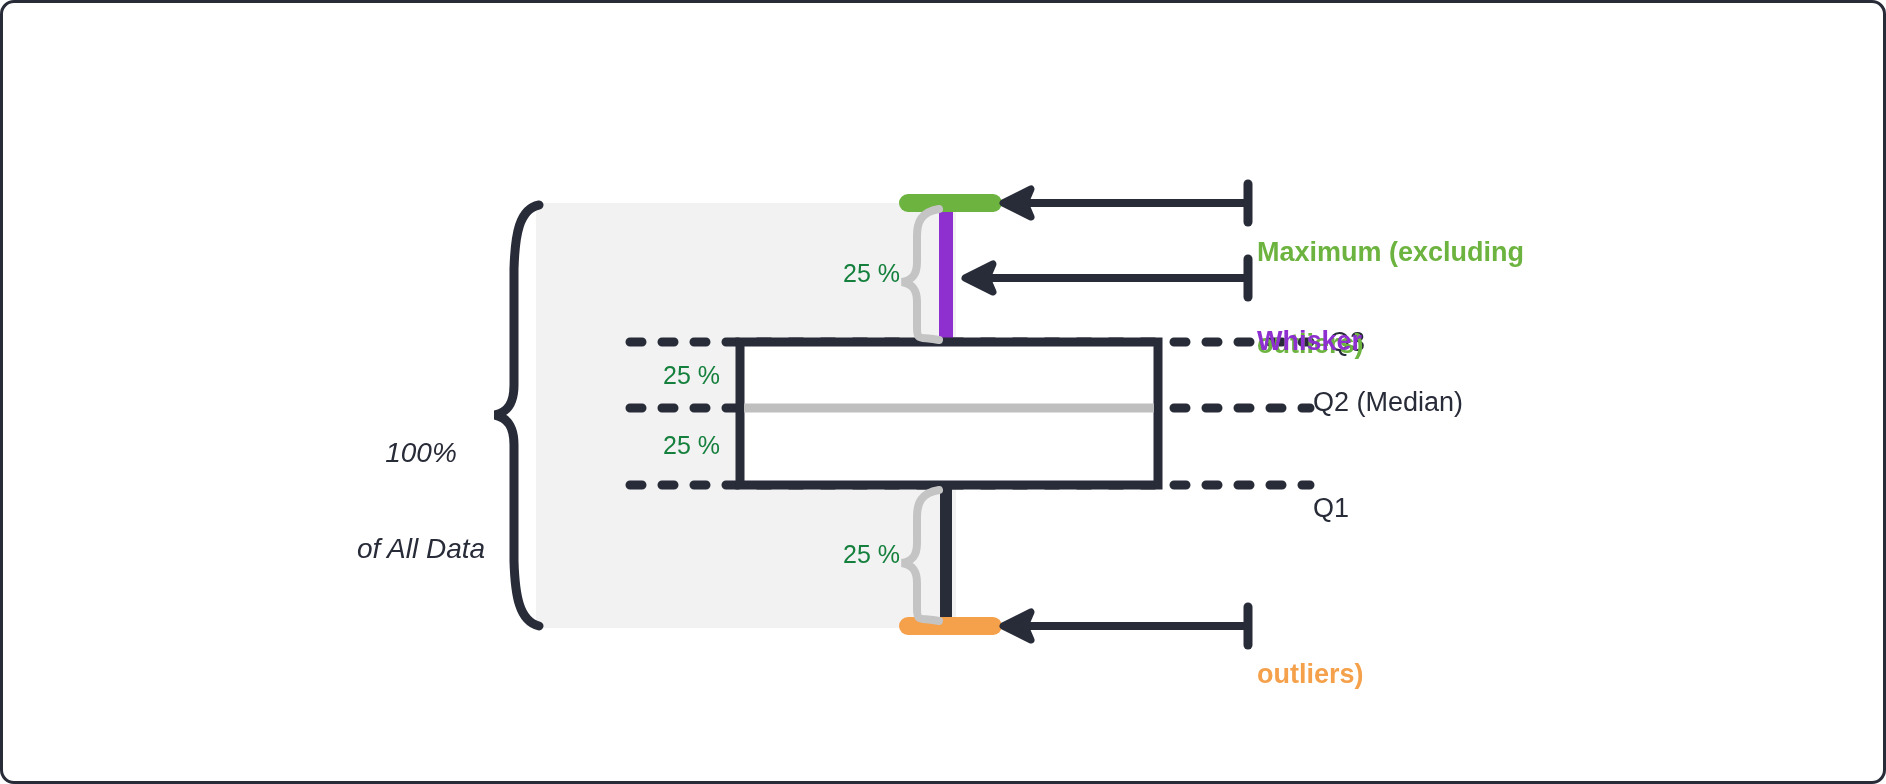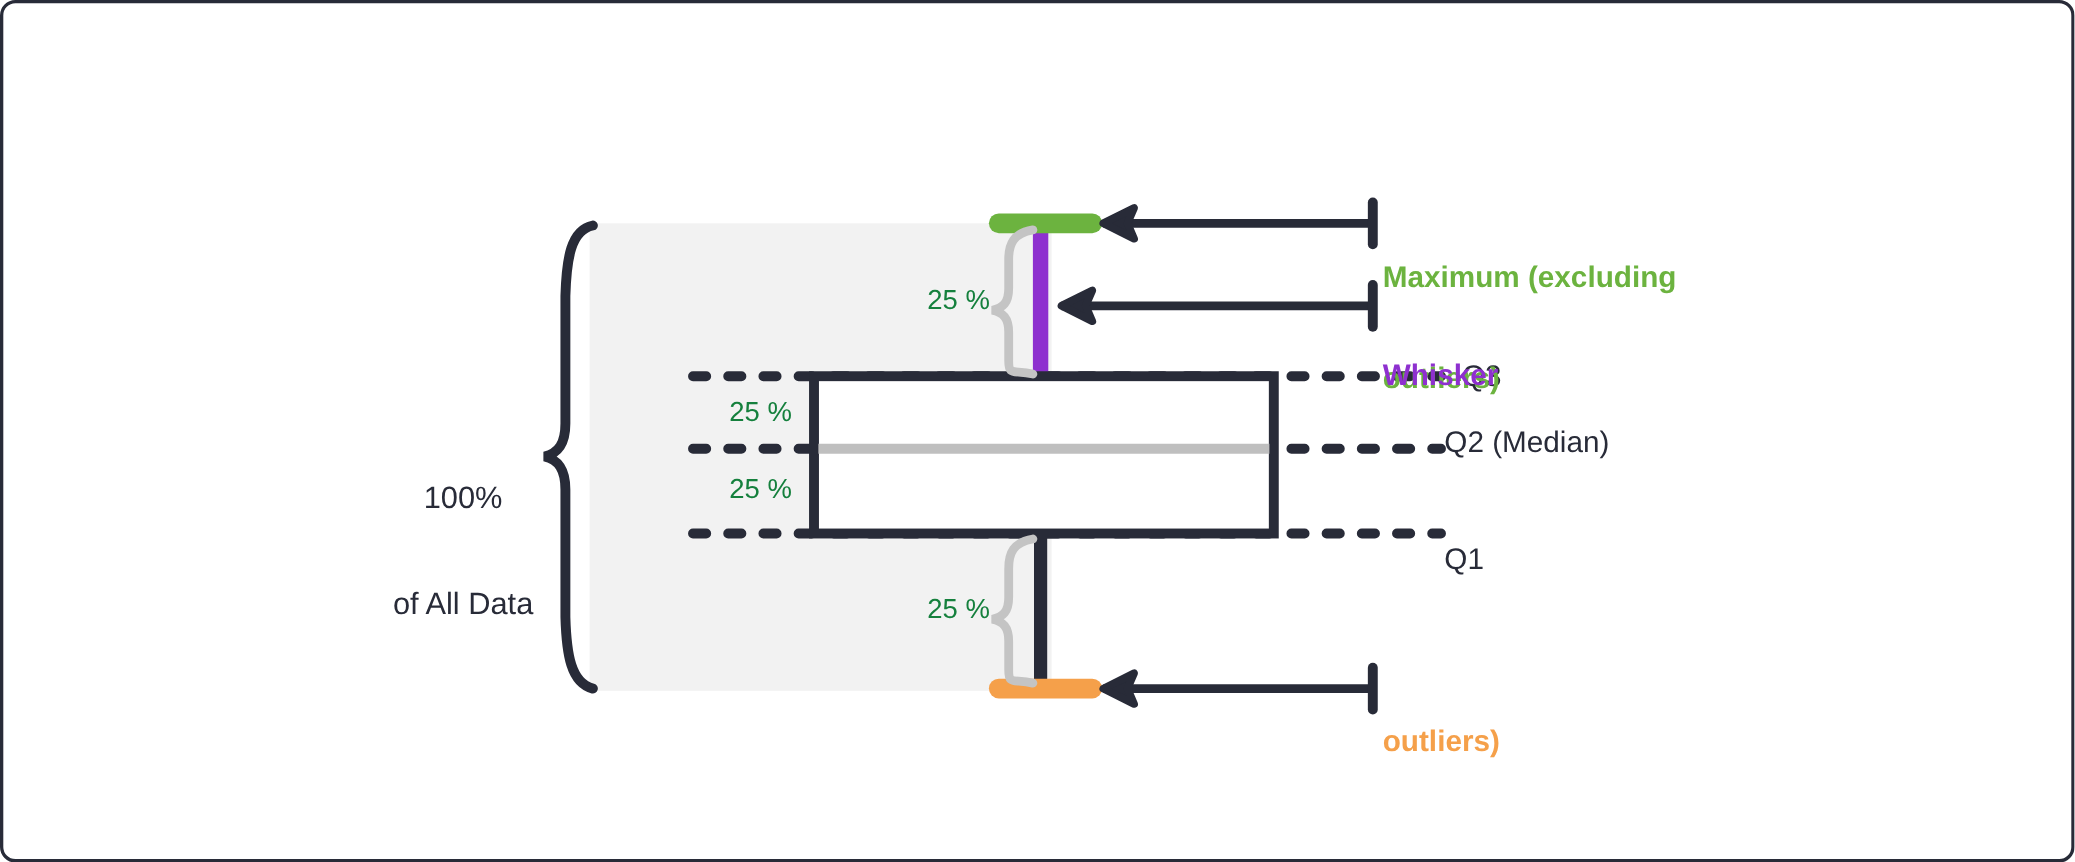--- a/index.html
+++ b/index.html
@@ -43,20 +43,21 @@
     color: #282b38;
   }
   .callout-label {
     font-size: 27px;
     font-weight: bold;
   }
   .total-label {
     font-size: 28px;
     color: #282b38;
     text-align: center;
+    font-style: italic;
   }
 </style>
 </head>
 <body>
 
 <div id="canvas">
 
   <svg id="diagram-svg" viewBox="0 0 1886 784" xmlns="http://www.w3.org/2000/svg">
 
     <rect x="533" y="200" width="420" height="425" fill="#f2f2f2"></rect>

